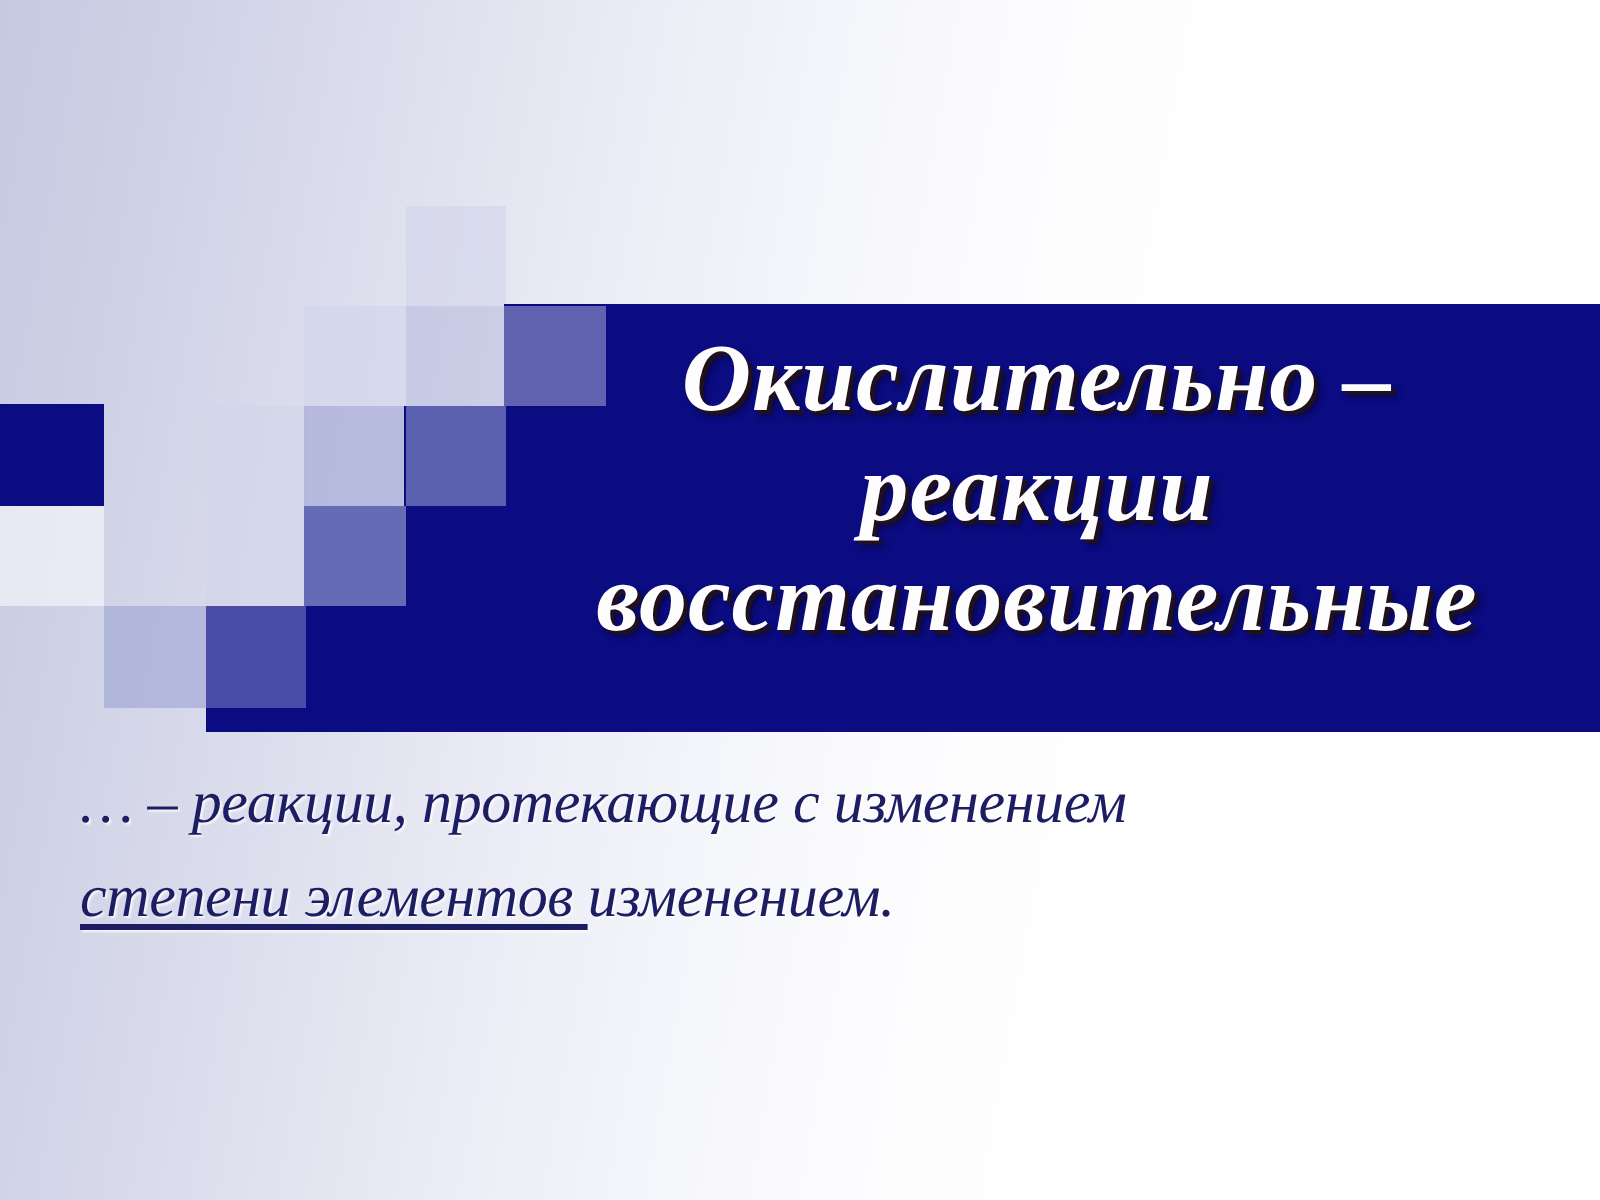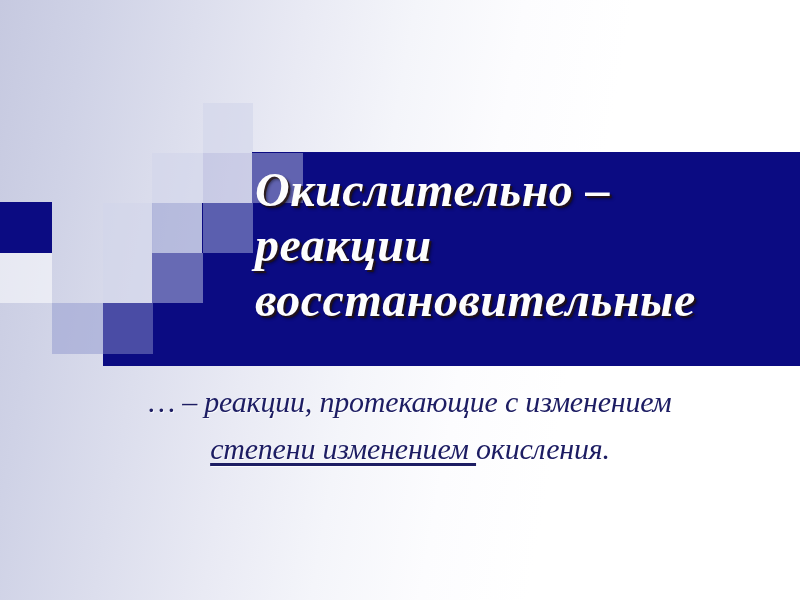--- a/index.html
+++ b/index.html
@@ -52,21 +52,21 @@
     background: #0b0b82;
   }
 
   
   #title-block {
     position: absolute;
     left: 255px;
     top: 162px;
     width: 545px;
     z-index: 6;
-    text-align: left;
+    text-align: center;
     padding-right: 18px;
     box-sizing: border-box;
   }
   .title-line {
     color: #fdfdfd;
     font-family: "Liberation Serif", serif;
     font-weight: bold;
     font-style: italic;
     font-size: 47px;
     line-height: 55px;
@@ -79,21 +79,20 @@
   .title-line.l2 { font-size: 48px; }
   .title-line.l3 { font-size: 48px; }
 
   
   #subtitle-block {
     position: absolute;
     left: 40px;
     top: 378px;
     width: 740px;
     z-index: 6;
-    text-align: center;
   }
   .sub-line {
     color: #1d1d63;
     font-family: "Liberation Serif", serif;
     font-style: italic;
     font-size: 30px;
     line-height: 47px;
     white-space: nowrap;
     text-shadow: 1px 1px 1px rgba(255,255,255,0.8);
   }
@@ -144,17 +143,17 @@
 
   <div id="title-block">
     <div class="title-line l1">Окислительно –</div>
     <div class="title-line l3">реакции</div>
     <div class="title-line l2">восстановительные</div>
   </div>
 
   <div id="subtitle-block">
     <div class="sub-line l1">… – реакции, протекающие с изменением</div>
     <div class="sub-line l2">
-      <span class="underl">степени изменением </span><span>окисления.</span>
+      <span class="underl">степени элементов </span><span>изменением.</span>
     </div>
   </div>
 
 </div>
 
 </body></html>

